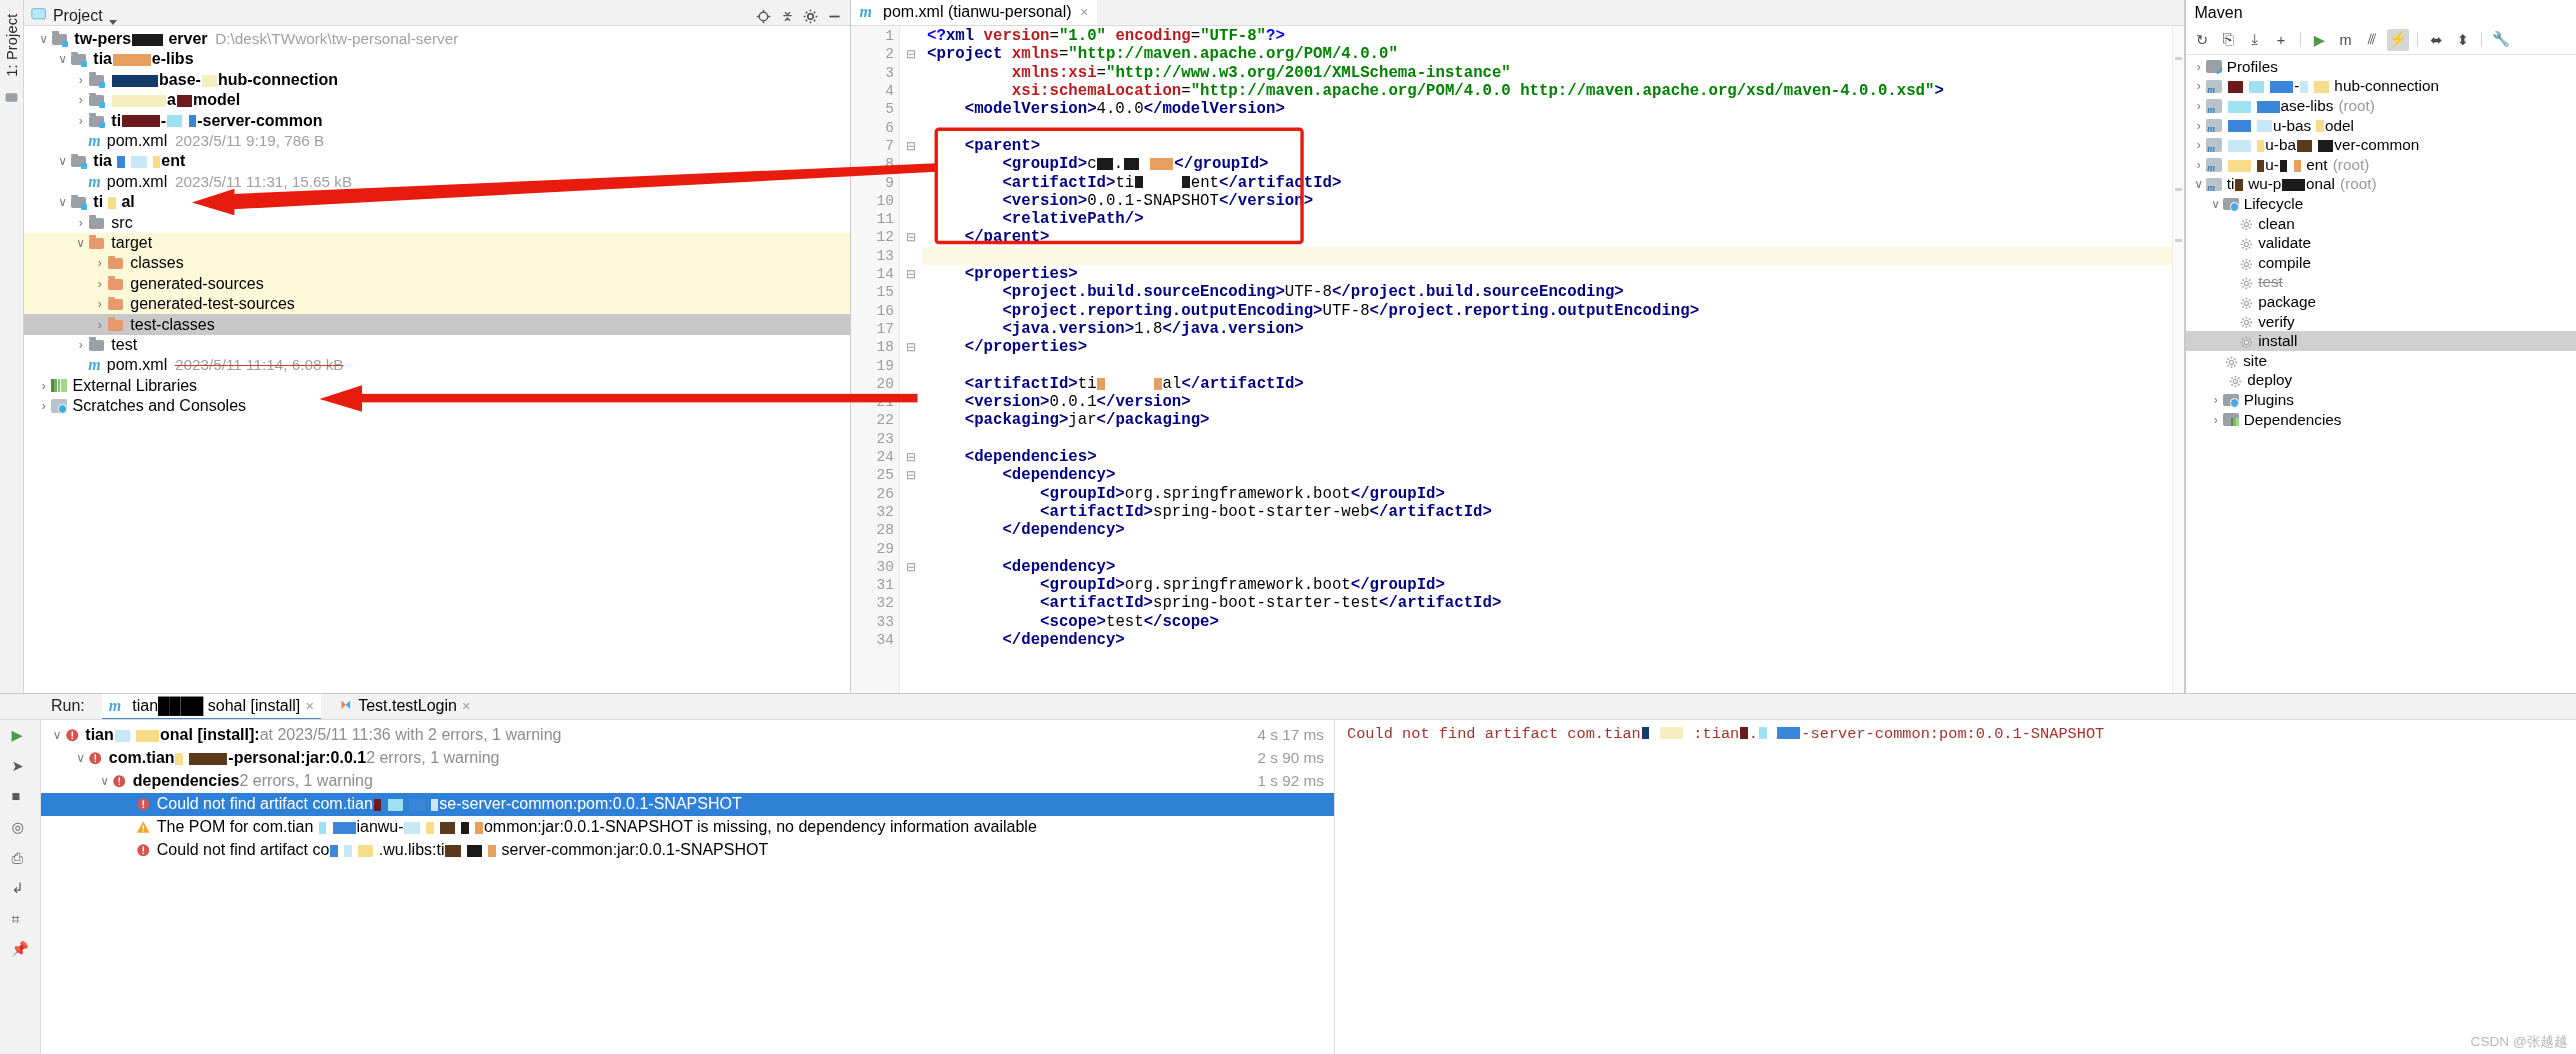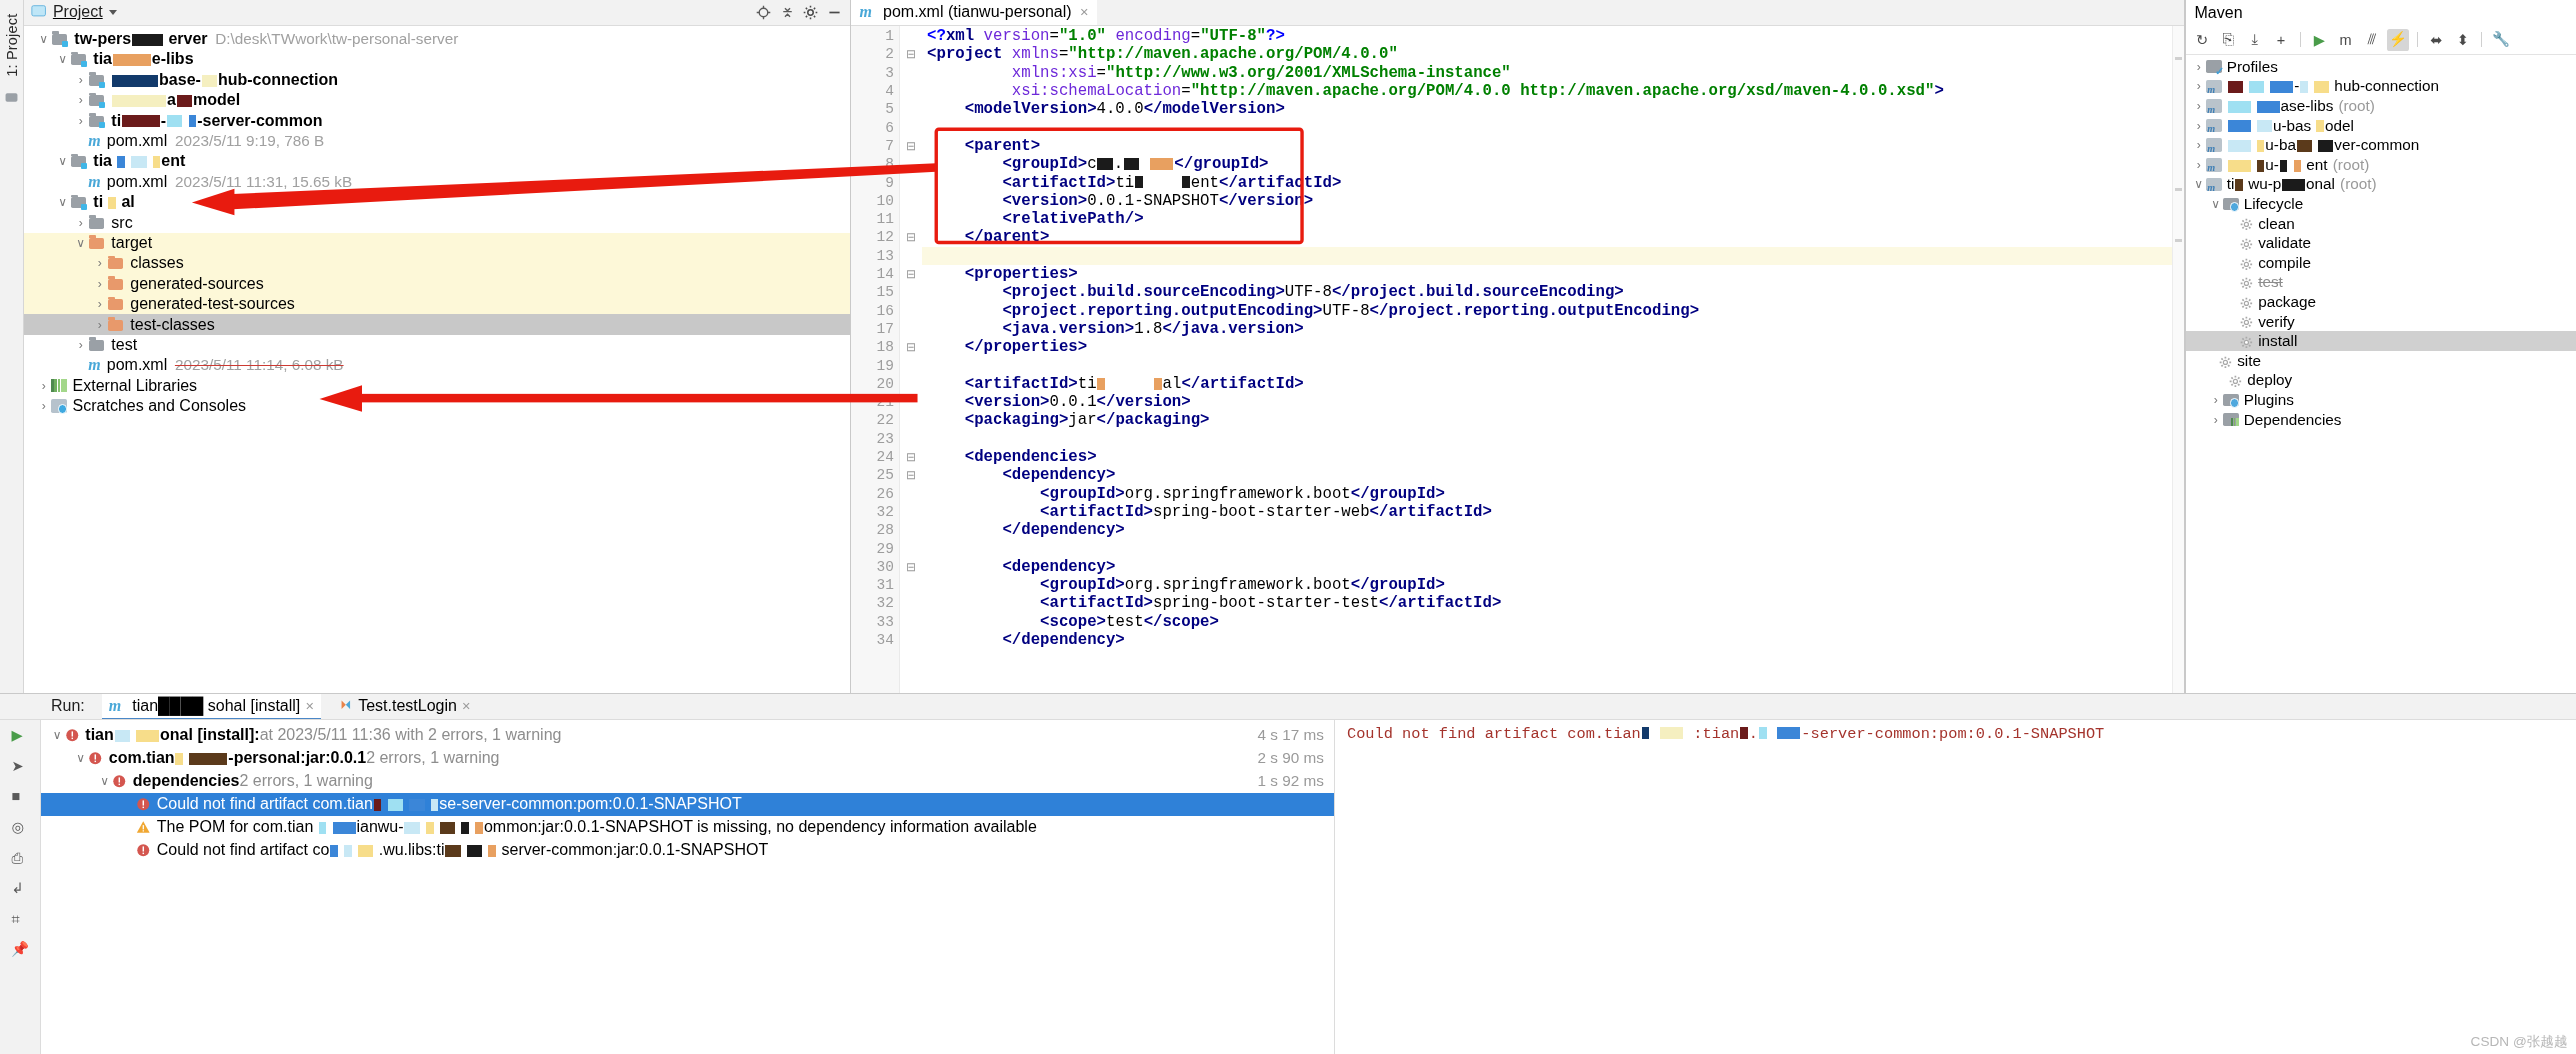--- a/index.html
+++ b/index.html
@@ -28,21 +28,21 @@
   }
   .strip-icon { width: 17px; height: 17px; margin-top: 6.8px; display:block; }
 
   
   .project-panel {
     width: 827px; background: #ffffff; border-right: 0.9px solid #c9c9c9;
     display: flex; flex-direction: column;
   }
   .panel-header {
     height: 25.5px; background: #f2f2f2; border-bottom: 0.9px solid #dcdcdc;
-    display: flex; align-items: center; padding: 0 6.8px; gap: 6.8px; text-decoration: underline;
+    display: flex; align-items: flex-end; padding: 0 6.8px; gap: 6.8px;
   }
   .panel-title { font-size: 16px; color: #1f1f1f; }
   .chev-down { width:0;height:0;border-left:4.3px solid transparent;border-right:4.3px solid transparent;border-top:5.1px solid #555; }
   .panel-header .spacer { flex: 1; }
   .hdr-icon { width: 17px; height: 17px; }
 
   .tree { flex: 1; overflow: hidden; padding-top: 3.4px; position: relative; }
   .row {
     height: 20.4px; display: flex; align-items: center; white-space: nowrap;
     font-size: 16px; padding-right: 5.1px;
@@ -83,21 +83,21 @@
 
   .code-wrap { flex:1; display:flex; position:relative; overflow:hidden; background:#fff; }
   .gutter { width: 49px; background:#f7f7f7; border-right:0.9px solid #eaeaea; padding-top:1.7px; text-align:right; flex:none; }
   .gutter .ln { height:18.3px; font-family:"Liberation Mono", monospace; font-size:14.5px; color:#9d9d9d; padding-right:5.1px; line-height:18.3px;}
   .fold-col { width: 22px; background:#fff; flex:none; padding-top:1.7px; }
   .fold { height:18.3px; line-height:18.3px; text-align:center; color:#9a9a9a; font-size:12px;}
   .code { flex:1; padding-top:1.7px; font-family:"Liberation Mono", monospace; font-size:15.7px; line-height:18.3px; white-space:pre; overflow:hidden;}
   .code .cl { height:18.3px; line-height:18.3px; padding-left:5.1px; }
   .code .cl.hl { background:#fcf9e2; }
   .tag { color:#000080; font-weight:700; }
-  .attr { color:#6d28d9; font-weight:400; }
+  .attr { color:#b91c1c; font-weight:700; }
   .val { color:#008000; font-weight:700; }
   .txt { color:#000000; }
   .pi  { color:#000080; font-weight:700; }
   .pq  { color:#0000ff; font-weight:700; }
 
   
   .code-scroll { width:12px; background:#fafafa; border-left:0.9px solid #ececec; flex:none; position:relative;}
   .code-scroll .mark{position:absolute;left:1.7px;width:7.7px;height:3.4px;background:#d0d0d0;}
 
   .editor-foot { height:24px; background:#f2f2f2; border-top:0.9px solid #dcdcdc; display:flex; align-items:center; gap:19px; padding-left:25.5px; font-size:15.3px;}
@@ -561,21 +561,21 @@
             <span class="">verify</span>
           </div>
           <div class="mrow sel" style="padding-left: 39px;">
             <span class="arrow none">›</span>
             <span class="gear"><svg width="12.8" height="12.8" viewBox="0 0 15 15">
                 <circle cx="7.5" cy="7.5" r="2.4" fill="#fff" stroke="#a9a9a9" stroke-width="1.4"></circle>
                 <path d="M7.5 0.8v2.2M7.5 12v2.2M0.8 7.5h2.2M12 7.5h2.2M2.8 2.8l1.6 1.6M10.6 10.6l1.6 1.6M12.2 2.8l-1.6 1.6M4.4 10.6l-1.6 1.6" stroke="#a9a9a9" stroke-width="2"></path>
               </svg></span>
             <span class="">install</span>
           </div>
-          <div class="mrow" style="padding-left: 18px;">
+          <div class="mrow" style="padding-left: 24px;">
             <span class="arrow none">›</span>
             <span class="gear"><svg width="12.8" height="12.8" viewBox="0 0 15 15">
                 <circle cx="7.5" cy="7.5" r="2.4" fill="#fff" stroke="#a9a9a9" stroke-width="1.4"></circle>
                 <path d="M7.5 0.8v2.2M7.5 12v2.2M0.8 7.5h2.2M12 7.5h2.2M2.8 2.8l1.6 1.6M10.6 10.6l1.6 1.6M12.2 2.8l-1.6 1.6M4.4 10.6l-1.6 1.6" stroke="#a9a9a9" stroke-width="2"></path>
               </svg></span>
             <span class="">site</span>
           </div>
           <div class="mrow" style="padding-left: 28px;">
             <span class="arrow none">›</span>
             <span class="gear"><svg width="12.8" height="12.8" viewBox="0 0 15 15">

